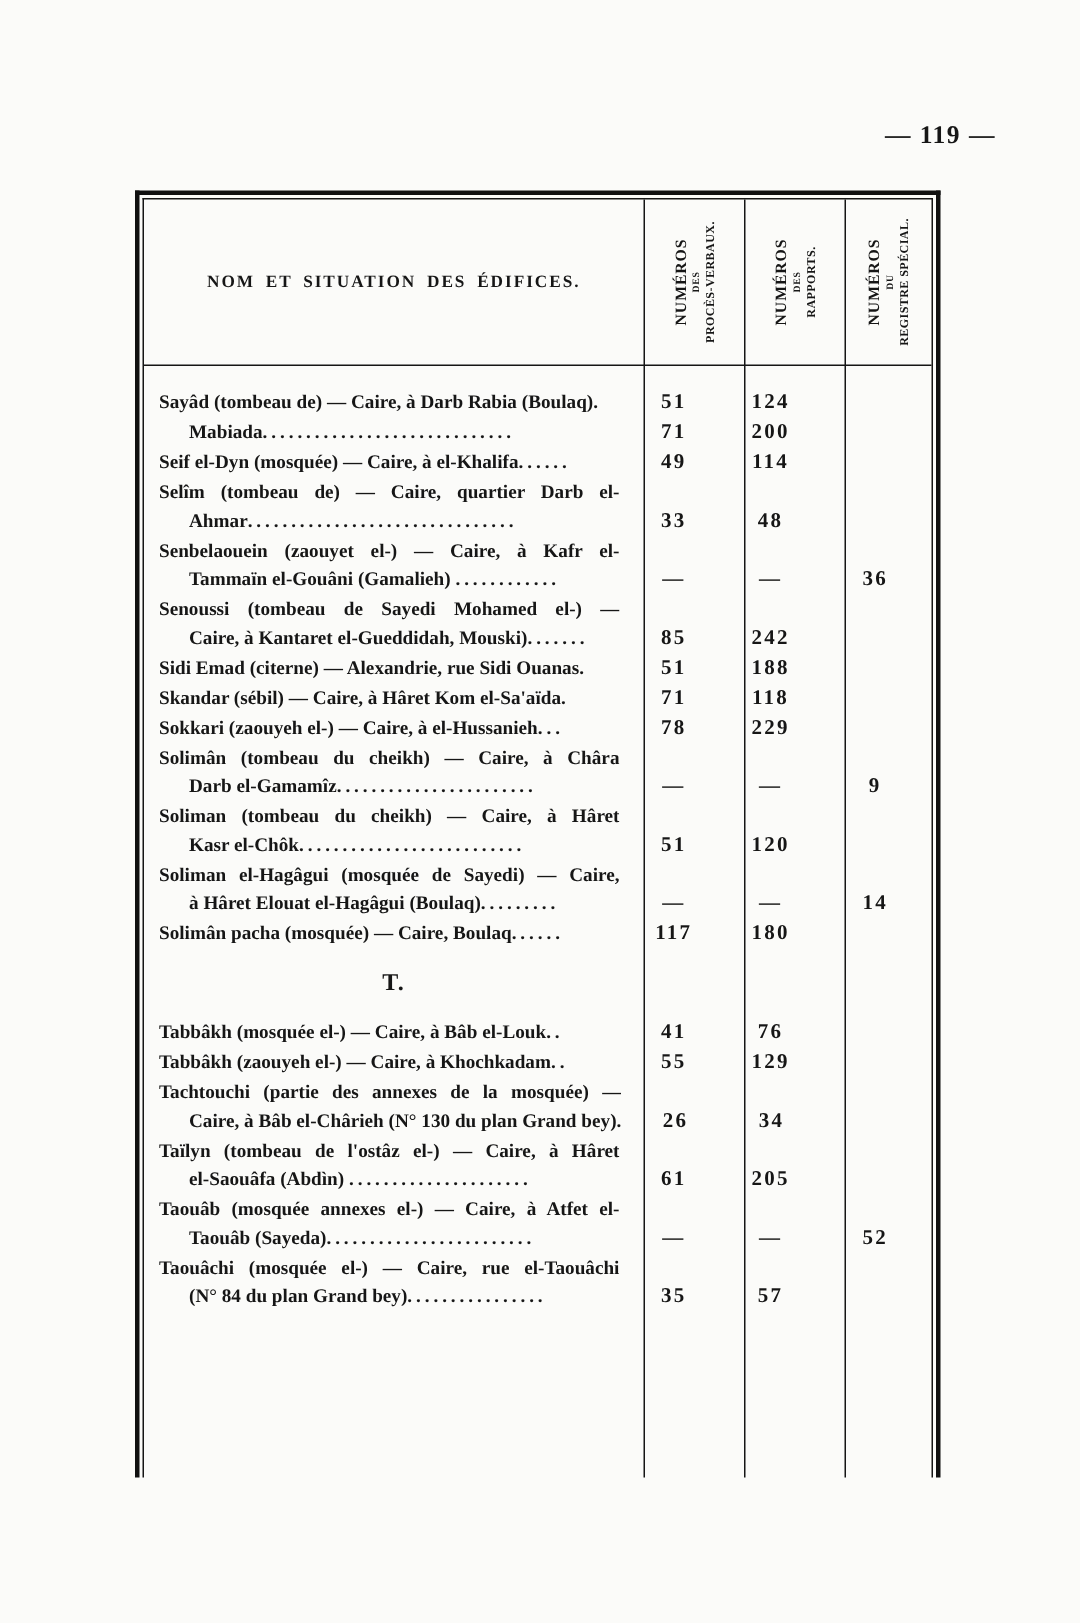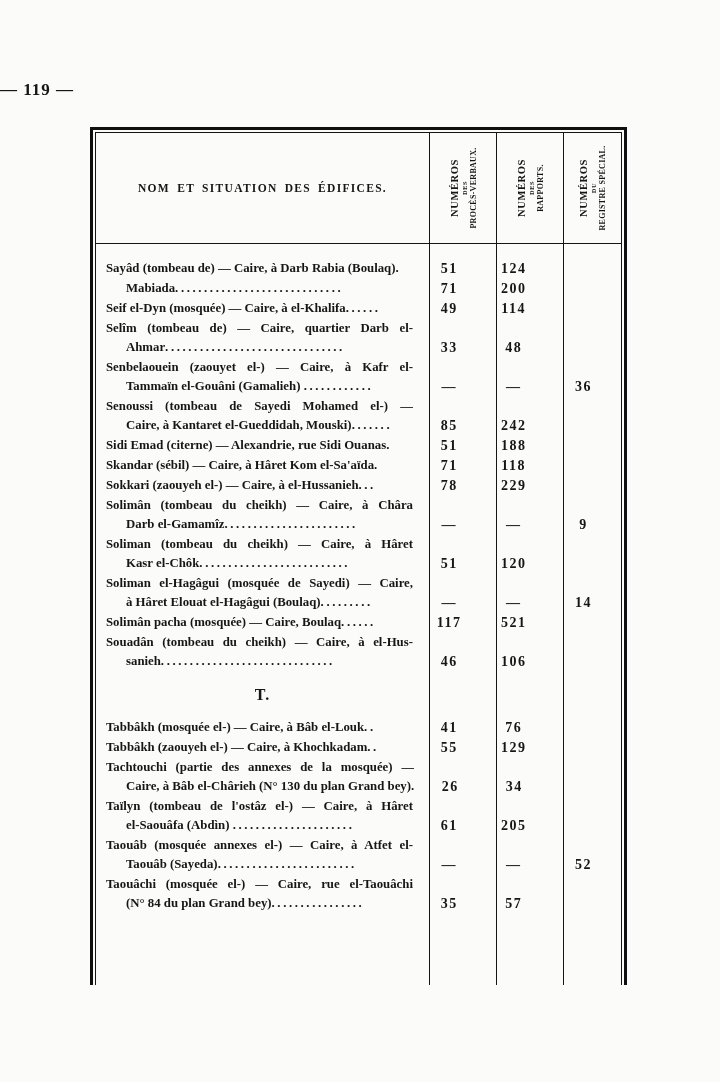--- a/index.html
+++ b/index.html
@@ -7,21 +7,21 @@
     width:720px;height:1082px;
     background:#fbfbf9;
     font-family:"Liberation Serif","DejaVu Serif",serif;
     color:#161616;
     position:relative;
     overflow:hidden;
     -webkit-font-smoothing:antialiased;
   }
   .page-number{
     position:absolute;top:80px;left:0;width:664px;
-    text-align:left;font-weight:700;font-size:17px;letter-spacing:1px;
+    text-align:right;font-weight:700;font-size:17px;letter-spacing:1px;
   }
   
   .table-box{
     position:absolute;left:90px;top:127px;width:537px;height:858px;
     border-top:3px solid #101010;
     border-left:3px solid #101010;
     border-right:3px solid #101010;
     box-sizing:border-box;
   }
   .table-inner{
@@ -232,30 +232,21 @@
           </div>
           <div class="num pv">—</div>
           <div class="num rap">—</div>
           <div class="num reg">14</div>
         </div>
         <div class="row">
           <div class="name-cell">
             <div class="line"><span>Solimân pacha (mosquée) — Caire, Boulaq</span><span class="dots">......</span></div>
           </div>
           <div class="num pv">117</div>
-          <div class="num rap">521</div>
-          <div class="num reg"></div>
-        </div>
-        <div class="row">
-          <div class="name-cell">
-            <div class="line stretch">Souadân (tombeau du cheikh) — Caire, à el-Hus-</div>
-            <div class="line indent"><span>sanieh</span><span class="dots">..............................</span></div>
-          </div>
-          <div class="num pv">46</div>
-          <div class="num rap">106</div>
+          <div class="num rap">180</div>
           <div class="num reg"></div>
         </div>
         <div class="section-row">
           <div class="section-cell">T.</div>
         </div>
         <div class="row">
           <div class="name-cell">
             <div class="line"><span>Tabbâkh (mosquée el-) — Caire, à Bâb el-Louk</span><span class="dots">..</span></div>
           </div>
           <div class="num pv">41</div>

